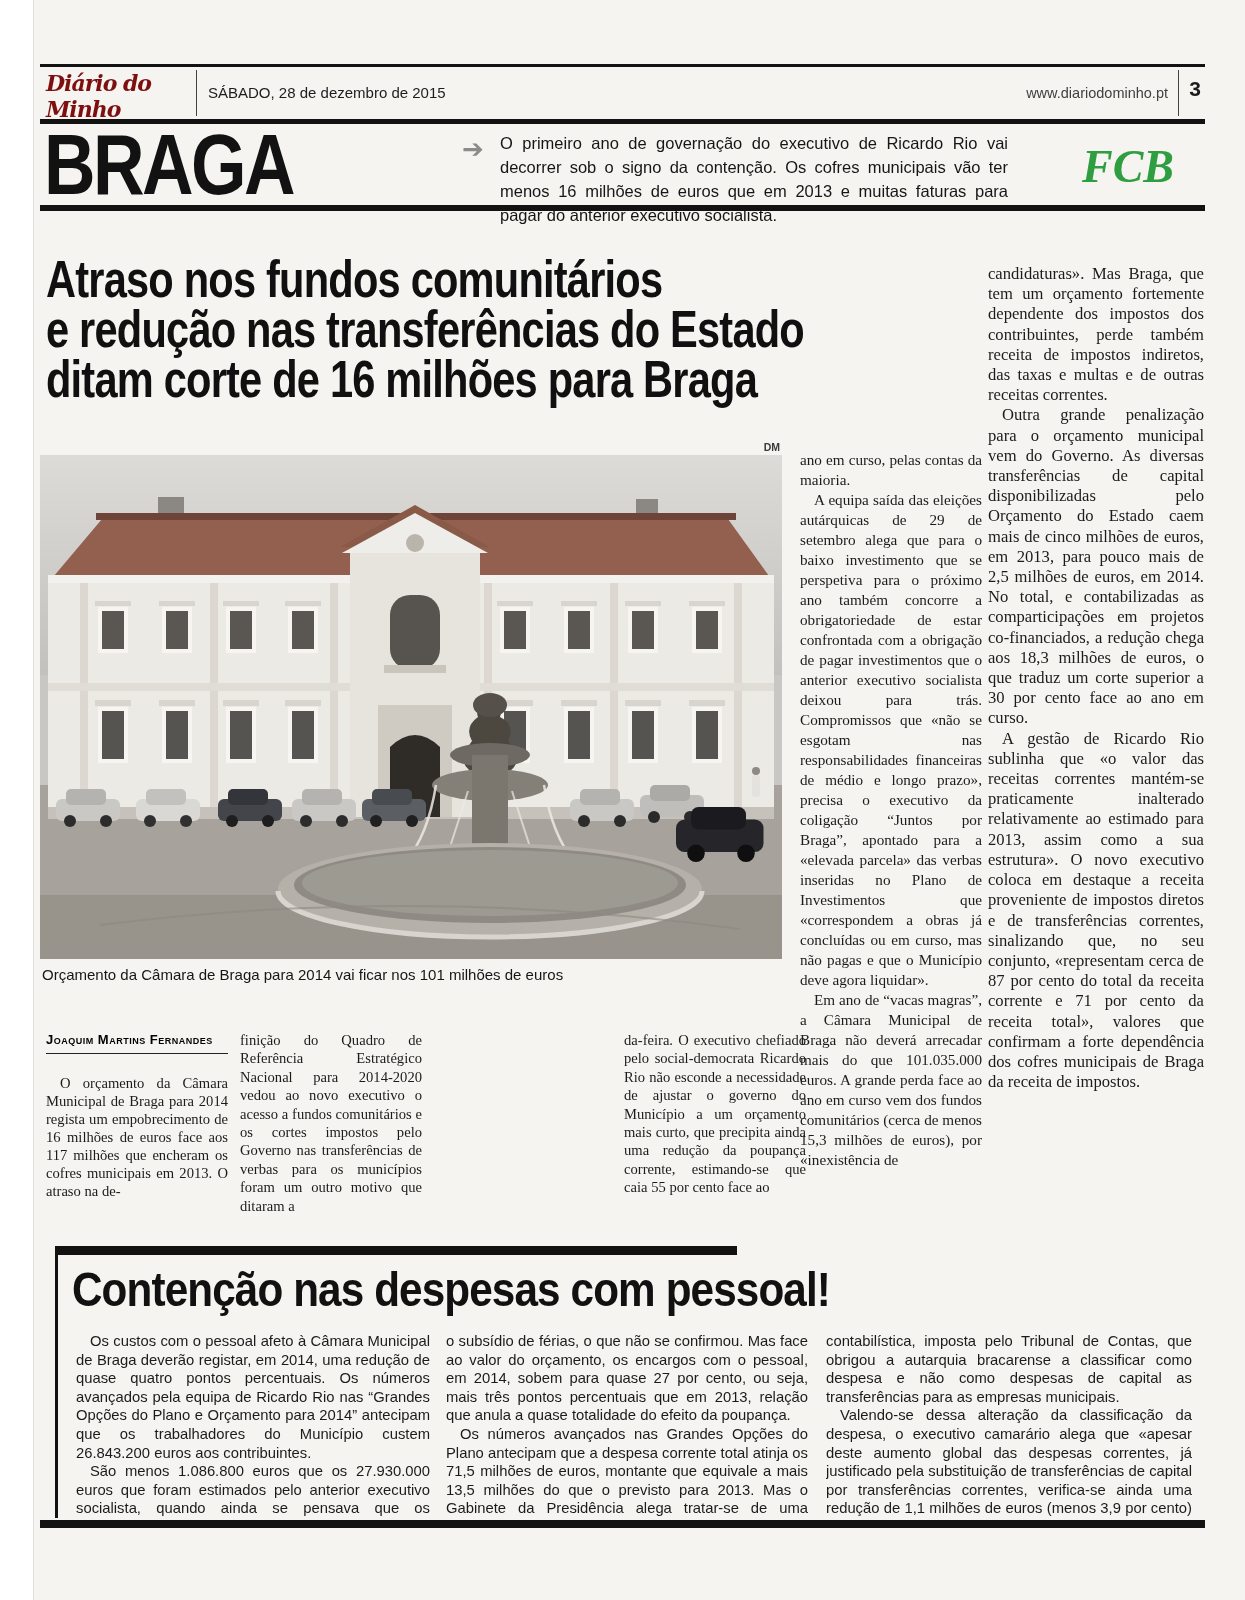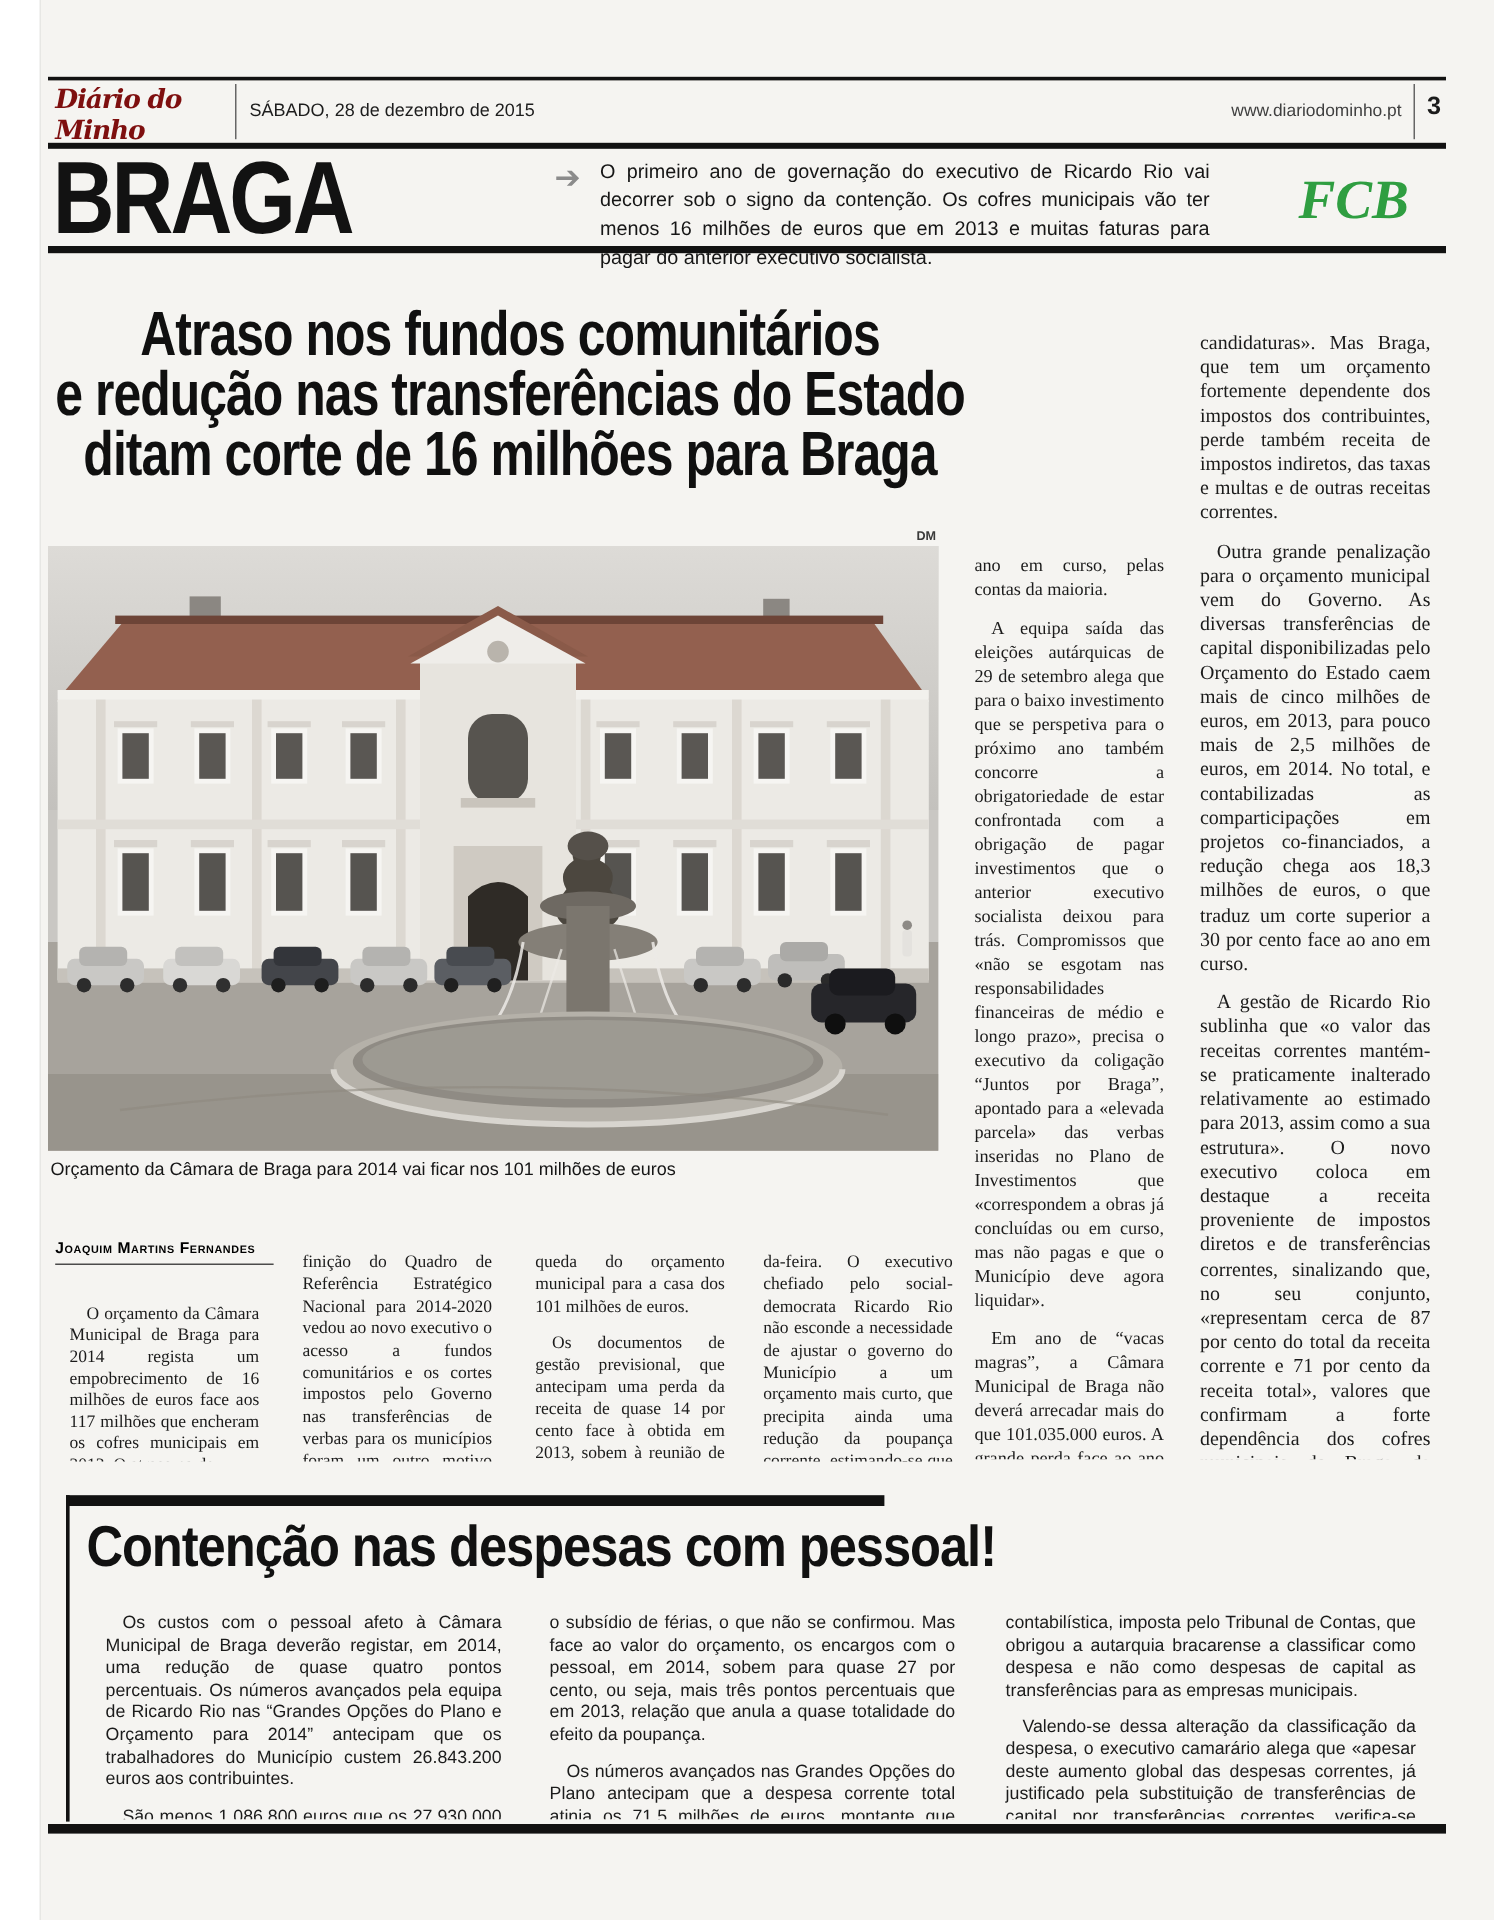--- a/index.html
+++ b/index.html
@@ -23,37 +23,37 @@
   
   #braga{left:44px;top:122px;font-family:"Liberation Sans",sans-serif;font-weight:800;
          font-size:84px;letter-spacing:-3px;line-height:1;transform:scale(0.85,1.02);
          transform-origin:0 0;color:#121212;}
   #arrow{left:462px;top:134px;font-family:"DejaVu Sans",sans-serif;font-size:26px;color:#8b8b8b;}
   #lead{left:500px;top:131px;width:508px;font-family:"Liberation Sans",sans-serif;font-size:16.5px;
         line-height:24px;text-align:justify;color:#161616;}
   #fcb{left:1082px;top:140px;width:120px;font-family:"Liberation Serif",serif;font-weight:bold;
        font-style:italic;font-size:46px;color:#2f9e41;}
   
-  #headline{left:46px;top:254px;color:#101010;text-align:center;}
+  #headline{left:46px;top:254px;color:#101010;}
   #headline .hl{font-family:"Liberation Sans",sans-serif;font-weight:800;font-size:52px;
                 line-height:50px;letter-spacing:-1px;white-space:nowrap;transform:scaleX(0.8);
                 transform-origin:0 0;}
   #dm{left:640px;top:441px;width:140px;text-align:right;font-family:"Liberation Sans",sans-serif;
       font-size:10.5px;font-weight:bold;color:#3a3a3a;}
   
   #photo{left:40px;top:455px;width:742px;height:504px;background:#c9c7c3;}
   #caption{left:42px;top:966px;width:740px;font-family:"Liberation Sans",sans-serif;
            font-size:15px;color:#161616;}
   
   #byline{left:46px;top:1032px;width:182px;font-family:"Liberation Sans",sans-serif;
           font-weight:bold;font-size:13px;font-variant:small-caps;letter-spacing:.5px;
           padding-bottom:6px;border-bottom:1.5px solid #222;color:#000000;}
   
   .col{text-align:justify;overflow:hidden;hyphens:auto;-webkit-hyphens:auto;}
-  .col p{margin:12px;text-indent:14px;}
+  .col p{margin:0;text-indent:14px;}
   .col.cont p:first-child{text-indent:0;}
   .serifcol{font-family:"Liberation Serif",serif;}
   #col1{left:46px;top:1074px;width:182px;height:144px;font-size:14.6px;line-height:18px;}
   #col2{left:240px;top:1031px;width:182px;height:187px;font-size:14.6px;line-height:18.4px;}
   #col3{left:434px;top:1031px;width:182px;height:187px;font-size:14.6px;line-height:18.4px;}
   #col4{left:624px;top:1031px;width:182px;height:187px;font-size:14.6px;line-height:18.4px;}
   #col5{left:800px;top:450px;width:182px;height:766px;font-size:15.2px;line-height:20px;}
   #col6{left:988px;top:264px;width:216px;height:952px;font-size:16.6px;line-height:20.2px;}
   
   #boxbar{left:55px;top:1246px;width:682px;height:9px;background:#121212;}
@@ -227,24 +227,20 @@
 
   <div id="caption" class="abs">Orçamento da Câmara de Braga para 2014 vai ficar nos 101 milhões de euros</div>
   <div id="byline" class="abs">Joaquim Martins Fernandes</div>
 
   <div id="col1" class="abs col serifcol">
       <p>O orçamento da Câmara Municipal de Braga para 2014 regista um empobrecimento de 16 milhões de euros face aos 117 milhões que encheram os cofres municipais em 2013. O atraso na de-</p>
     </div>
   <div id="col2" class="abs col serifcol cont">
       <p>finição do Quadro de Referência Estratégico Nacional para 2014-2020 vedou ao novo executivo o acesso a fundos comunitários e os cortes impostos pelo Governo nas transferências de verbas para os municípios foram um outro motivo que ditaram a</p>
     </div>
-  <div id="col3" class="abs col serifcol cont">
-      <p>queda do orçamento municipal para a casa dos 101 milhões de euros.</p>
-      <p>Os documentos de gestão previsional, que antecipam uma perda da receita de quase 14 por cento face à obtida em 2013, sobem à reunião de vereação da próxima segun-</p>
-    </div>
   <div id="col4" class="abs col serifcol cont">
       <p>da-feira. O executivo chefiado pelo social-democrata Ricardo Rio não esconde a necessidade de ajustar o governo do Município a um orçamento mais curto, que precipita ainda uma redução da poupança corrente, estimando-se que caia 55 por cento face ao</p>
     </div>
   <div id="col5" class="abs col serifcol cont">
       <p>ano em curso, pelas contas da maioria.</p>
       <p>A equipa saída das eleições autárquicas de 29 de setembro alega que para o baixo investimento que se perspetiva para o próximo ano também concorre a obrigatoriedade de estar confrontada com a obrigação de pagar investimentos que o anterior executivo socialista deixou para trás. Compromissos que «não se esgotam nas responsabilidades financeiras de médio e longo prazo», precisa o executivo da coligação “Juntos por Braga”, apontado para a «elevada parcela» das verbas inseridas no Plano de Investimentos que «correspondem a obras já concluídas ou em curso, mas não pagas e que o Município deve agora liquidar».</p>
       <p>Em ano de “vacas magras”, a Câmara Municipal de Braga não deverá arrecadar mais do que 101.035.000 euros. A grande perda face ao ano em curso vem dos fundos comunitários (cerca de menos 15,3 milhões de euros), por «inexistência de</p>
     </div>
   <div id="col6" class="abs col serifcol cont">
       <p>candidaturas». Mas Braga, que tem um orçamento fortemente dependente dos impostos dos contribuintes, perde também receita de impostos indiretos, das taxas e multas e de outras receitas correntes.</p>

